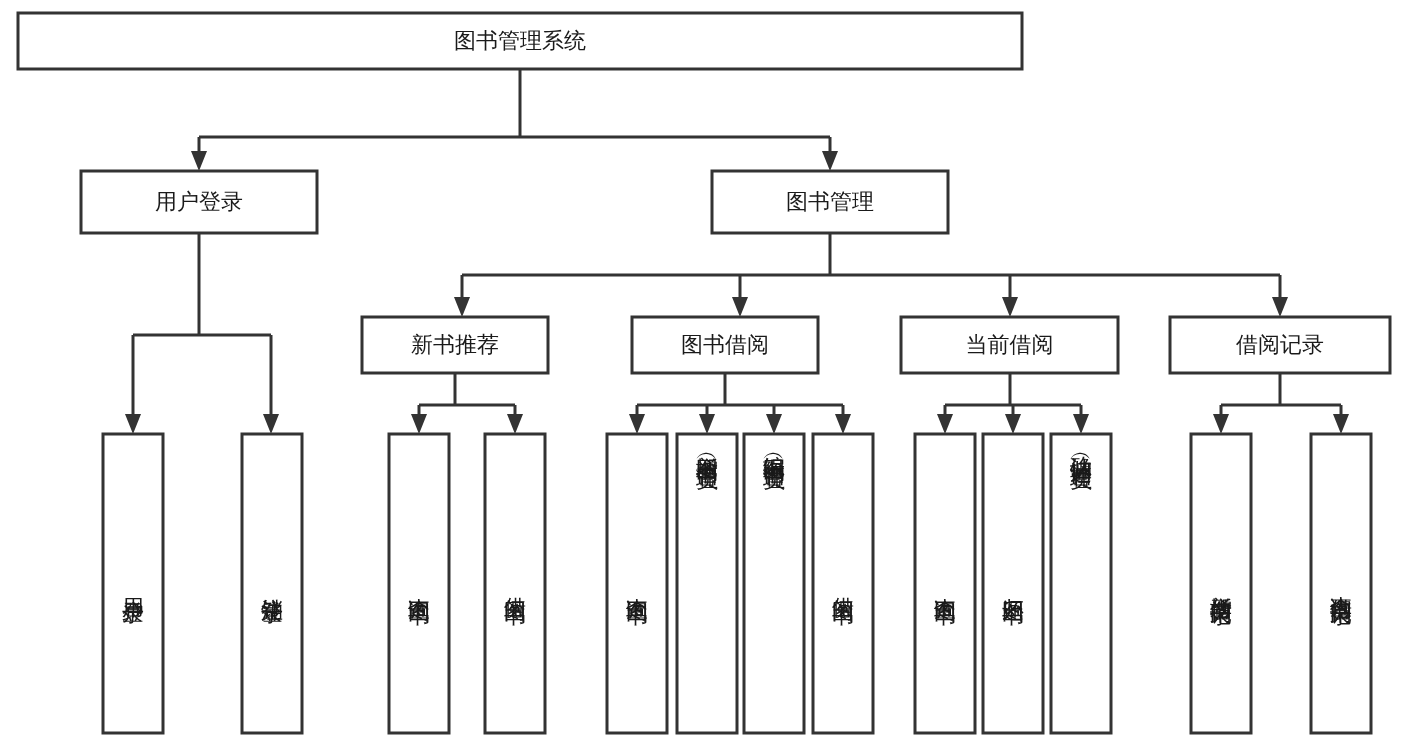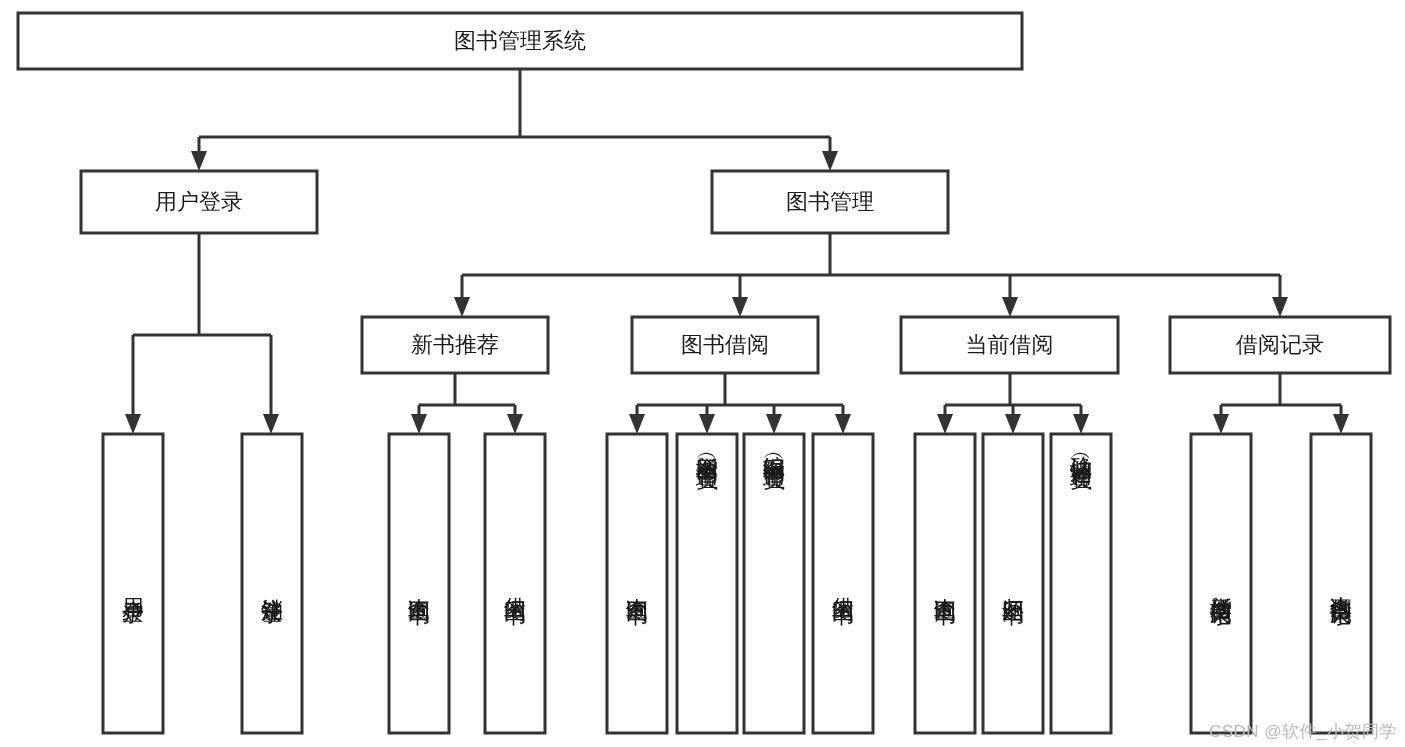--- a/index.html
+++ b/index.html
@@ -183,15 +183,14 @@
       <div class="leaf-label top-aligned" style="left: 677px; top: 434px; width: 60px; height: 299px;">新增图书（管理员）</div>
       <div class="leaf-label top-aligned" style="left: 744px; top: 434px; width: 60px; height: 299px;">编辑图书（管理员）</div>
       <div class="leaf-label" style="left: 813px; top: 434px; width: 60px; height: 299px;">借阅图书</div>
       <div class="leaf-label" style="left: 915px; top: 434px; width: 60px; height: 299px;">查询图书</div>
       <div class="leaf-label" style="left: 983px; top: 434px; width: 60px; height: 299px;">归还图书</div>
       <div class="leaf-label top-aligned" style="left: 1051px; top: 434px; width: 60px; height: 299px;">确认归还（管理员）</div>
       <div class="leaf-label" style="left: 1191px; top: 434px; width: 60px; height: 299px;">新增借阅记录</div>
       <div class="leaf-label" style="left: 1311px; top: 434px; width: 60px; height: 299px;">查询借阅记录</div>
     </div>
 
-  <div class="watermark">CSDN @软件_小贺同学</div>
 
 </div>
 
 </body></html>

